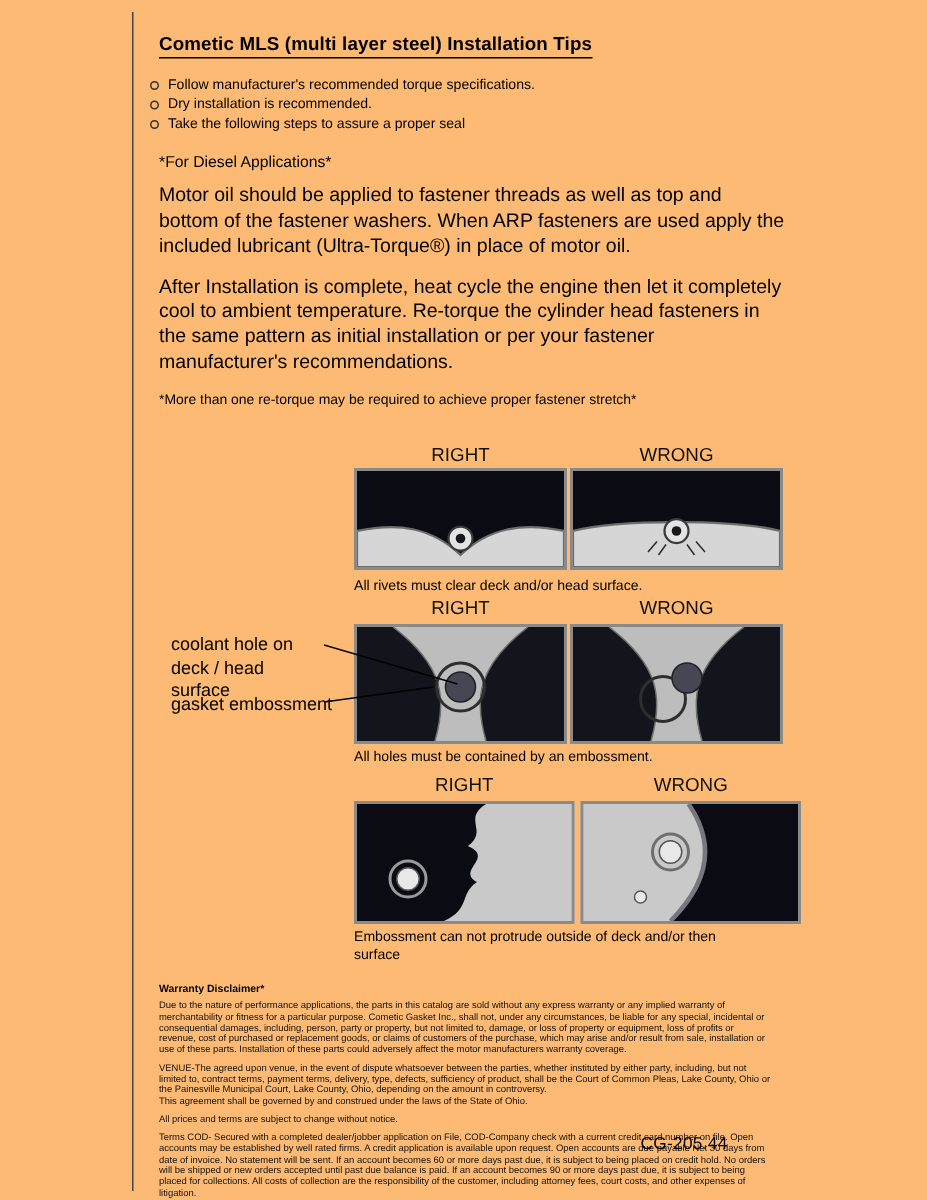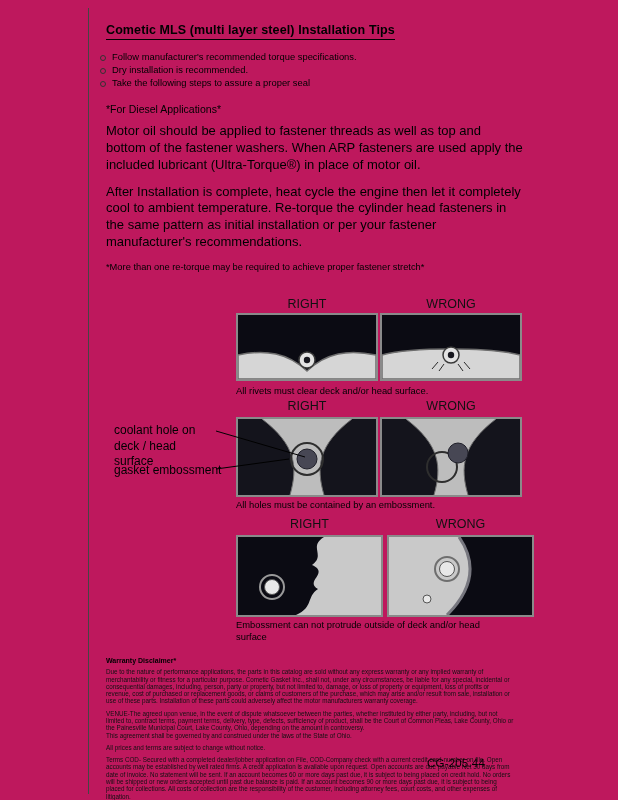--- a/index.html
+++ b/index.html
@@ -1,17 +1,17 @@
 <!DOCTYPE html>
 <html><head>
 <meta charset="utf-8">
 <style>
   html,body { margin:0; padding:0; background:#ffffff; }
   .page {
-    position:relative; width:618px; height:800px; background:#be185d;
+    position:relative; width:618px; height:800px; background:#fdba74;
     font-family:"Liberation Sans", sans-serif; color:#000; overflow:hidden;
   }
   .vrule { position:absolute; left:88px; top:8px; width:1px; height:786px; background:#444; }
   .content { position:absolute; left:100px; top:20px; width:500px; }
 
   .title { font-size:12.5px; font-weight:bold; margin:0 0 9px 6px; display:inline-block;
            border-bottom:1.5px solid #000; padding-bottom:2px; letter-spacing:.1px; }
 
   .tips { margin:2px 0 0 0; }
   .tip  { display:flex; align-items:flex-start; font-size:9.4px; line-height:1.38; }
@@ -141,21 +141,21 @@
       <div class="panel" style="left:287px; top:238px; background:#c9c9c9;">
         <svg width="143" height="78" viewBox="0 0 143 78">
           <rect width="143" height="78" fill="#c9c9c9"></rect>
           <path d="M143,0 L143,78 L58,78 C84,52 88,26 70,0 Z" fill="#0b0b13"></path>
           <path d="M70,0 C88,26 84,52 58,78" fill="none" stroke="#77777f" stroke-width="3"></path>
           <circle cx="58" cy="32" r="12" fill="none" stroke="#6e6e6e" stroke-width="2"></circle>
           <circle cx="58" cy="32" r="7.5" fill="#e8e8e8" stroke="#555555" stroke-width="1"></circle>
           <circle cx="38" cy="62" r="4" fill="#e8e8e8" stroke="#555555" stroke-width="1"></circle>
         </svg>
       </div>
-      <div class="dg-caption" style="top:322px; width:260px; line-height:1.3;">Embossment can not protrude outside of deck and/or head surface</div>
+      <div class="dg-caption" style="top:322px; width:260px; line-height:1.3;">Embossment can not protrude outside of deck and/or then surface</div>
 
     </div>
 
     <div class="disclaimer">
       <div class="disc-head">Warranty Disclaimer*</div>
       <p class="tiny">Due to the nature of performance applications, the parts in this catalog are sold without any express warranty or any implied warranty of merchantability or fitness for a particular purpose.  Cometic Gasket Inc., shall not, under any circumstances, be liable for any special, incidental or consequential damages, including, person, party or property, but not limited to, damage, or loss of property or equipment, loss of profits or revenue, cost of purchased or replacement goods, or claims of customers of the purchase, which may arise and/or result from sale, installation or use of these parts.  Installation of these parts could adversely affect the motor manufacturers warranty coverage.</p>
       <p class="tiny">VENUE-The agreed upon venue, in the event of dispute whatsoever between the parties, whether instituted by either party, including, but not limited to, contract terms, payment terms, delivery, type, defects, sufficiency of product, shall be the Court of Common Pleas, Lake County, Ohio or the Painesville Municipal Court, Lake County, Ohio, depending on the amount in controversy.
 This agreement shall be governed by and construed under the laws of the State of Ohio.</p>
       <p class="tiny">All prices and terms are subject to change without notice.</p>
       <p class="tiny">Terms COD- Secured with a completed dealer/jobber application on File, COD-Company check with a current credit card number on file.  Open accounts may be established by well rated firms.  A credit application is available upon request.  Open accounts are due payable Net 30 days from date of invoice.  No statement will be sent.  If an account becomes 60 or more days past due, it is subject to being placed on credit hold.  No orders will be shipped or new orders accepted until past due balance is paid.  If an account becomes 90 or more days past due, it is subject to being placed for collections.  All costs of collection are the responsibility of the customer, including attorney fees, court costs, and other expenses of litigation.</p>

